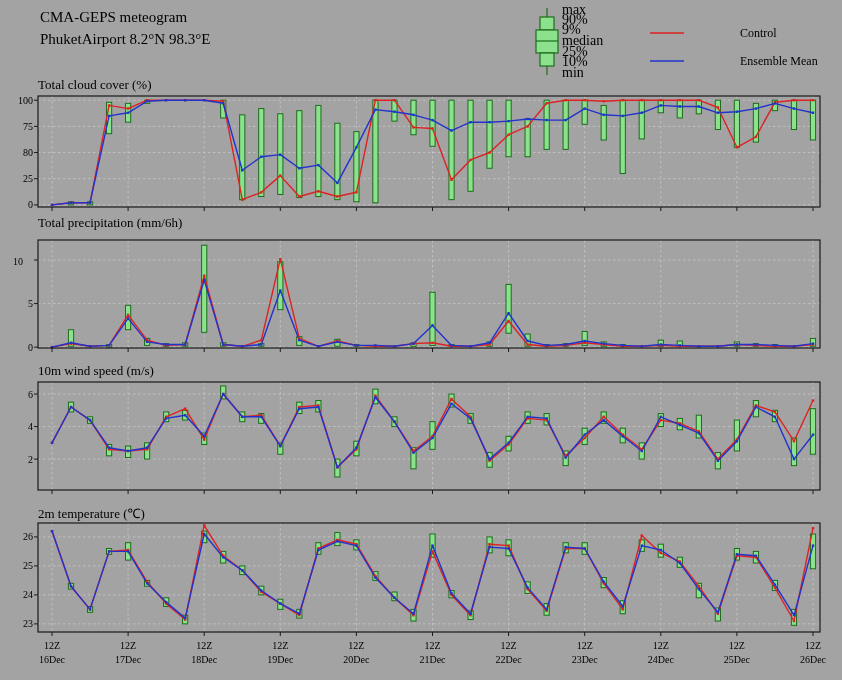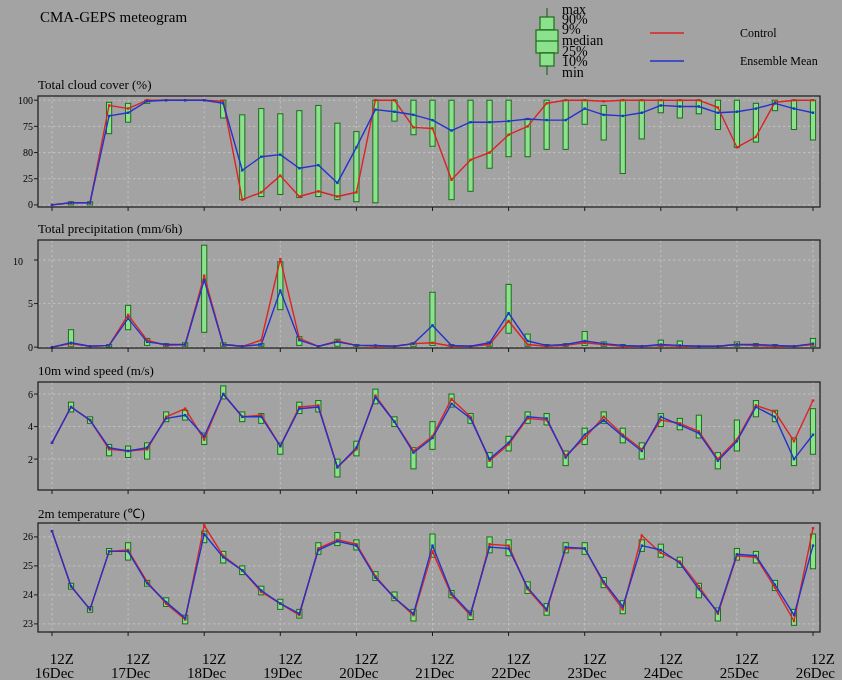--- a/index.html
+++ b/index.html
@@ -4,21 +4,21 @@
 <style>
   html,body{margin:0;padding:0;background:#fff;}
   #canvas{position:relative;width:842px;height:680px;background:#a3a3a3;overflow:hidden;
           font-family:Liberation Serif, serif;color:#000;}
   #plot{position:absolute;left:0;top:0;}
   .hdr{position:absolute;left:40px;font-size:15px;line-height:22px;white-space:nowrap;}
   .panel-title{position:absolute;left:38px;font-size:13px;white-space:nowrap;}
   .lg-small{position:absolute;font-size:14px;line-height:10px;white-space:nowrap;}
   .lg-label{position:absolute;font-size:12px;white-space:nowrap;margin-left:47px;}
   .ytick{position:absolute;width:30px;text-align:right;font-size:10px;line-height:13px;}
-  .xtick{position:absolute;width:44px;text-align:right;font-size:15px;line-height:13px;margin-top:14px;}
+  .xtick{position:absolute;width:44px;text-align:center;font-size:10px;line-height:13px;}
 </style>
 </head>
 <body>
 
 <div id="canvas">
   <svg id="plot" width="842" height="680">
       <line x1="38" x2="820" y1="204.9056603773585" y2="204.9056603773585" stroke="#c8c8c8" stroke-width="0.8" stroke-dasharray="2.5,2.5"></line>
       <line x1="38" x2="820" y1="178.72641509433961" y2="178.72641509433961" stroke="#c8c8c8" stroke-width="0.8" stroke-dasharray="2.5,2.5"></line>
       <line x1="38" x2="820" y1="152.54716981132074" y2="152.54716981132074" stroke="#c8c8c8" stroke-width="0.8" stroke-dasharray="2.5,2.5"></line>
       <line x1="38" x2="820" y1="126.36792452830188" y2="126.36792452830188" stroke="#c8c8c8" stroke-width="0.8" stroke-dasharray="2.5,2.5"></line>
@@ -627,34 +627,35 @@
       <rect x="540" y="17" width="14" height="13" fill="#8ce28c" stroke="#1d6b1d" stroke-width="1.2"></rect>
       <rect x="536" y="30" width="22" height="23" fill="#8ce28c" stroke="#1d6b1d" stroke-width="1.2"></rect>
       <line x1="536" x2="558" y1="41" y2="41" stroke="#1d6b1d" stroke-width="1.2"></line>
       <rect x="540" y="53" width="14" height="13" fill="#8ce28c" stroke="#1d6b1d" stroke-width="1.2"></rect>
       <line x1="547" x2="547" y1="66" y2="75" stroke="#1d6b1d" stroke-width="1.2"></line>
       <line x1="650" x2="684" y1="33" y2="33" stroke="#dd2222" stroke-width="1.6"></line>
       <line x1="650" x2="684" y1="61" y2="61" stroke="#2233cc" stroke-width="1.6"></line>
     </svg>
 
   <div class="hdr" style="top:6px">CMA-GEPS meteogram</div>
+  <div class="hdr" style="top:28px">PhuketAirport 8.2°N 98.3°E</div>
 
   <div class="lg-small" style="left:562px;top:5px">max</div>
   <div class="lg-small" style="left:562px;top:15px">90%</div>
   <div class="lg-small" style="left:562px;top:25px">9%</div>
   <div class="lg-small" style="left:562px;top:36px">median</div>
   <div class="lg-small" style="left:562px;top:47px">25%</div>
   <div class="lg-small" style="left:562px;top:57px">10%</div>
   <div class="lg-small" style="left:562px;top:68px">min</div>
 
   <div class="lg-label" style="left:693px;top:26px">Control</div>
   <div class="lg-label" style="left:693px;top:54px">Ensemble Mean</div>
 
   <div class="panel-title" style="top:77px">Total cloud cover (%)</div>
-  <div class="panel-title" style="top:221px">Total precipitation (mm/6h)</div>
+  <div class="panel-title" style="top:215px">Total precipitation (mm/6h)</div>
   <div class="panel-title" style="top:363px">10m wind speed (m/s)</div>
   <div class="panel-title" style="top:504px">2m temperature (℃)</div>
 
   <div id="ticks">
       <div class="ytick" style="left: 3px; top: 198.406px;">0</div>
       <div class="ytick" style="left: 3px; top: 172.226px;">25</div>
       <div class="ytick" style="left: 3px; top: 146.047px;">80</div>
       <div class="ytick" style="left: 3px; top: 119.868px;">75</div>
       <div class="ytick" style="left: 3px; top: 93.6887px;">100</div>
       <div class="ytick" style="left: 3px; top: 340.629px;">0</div>

